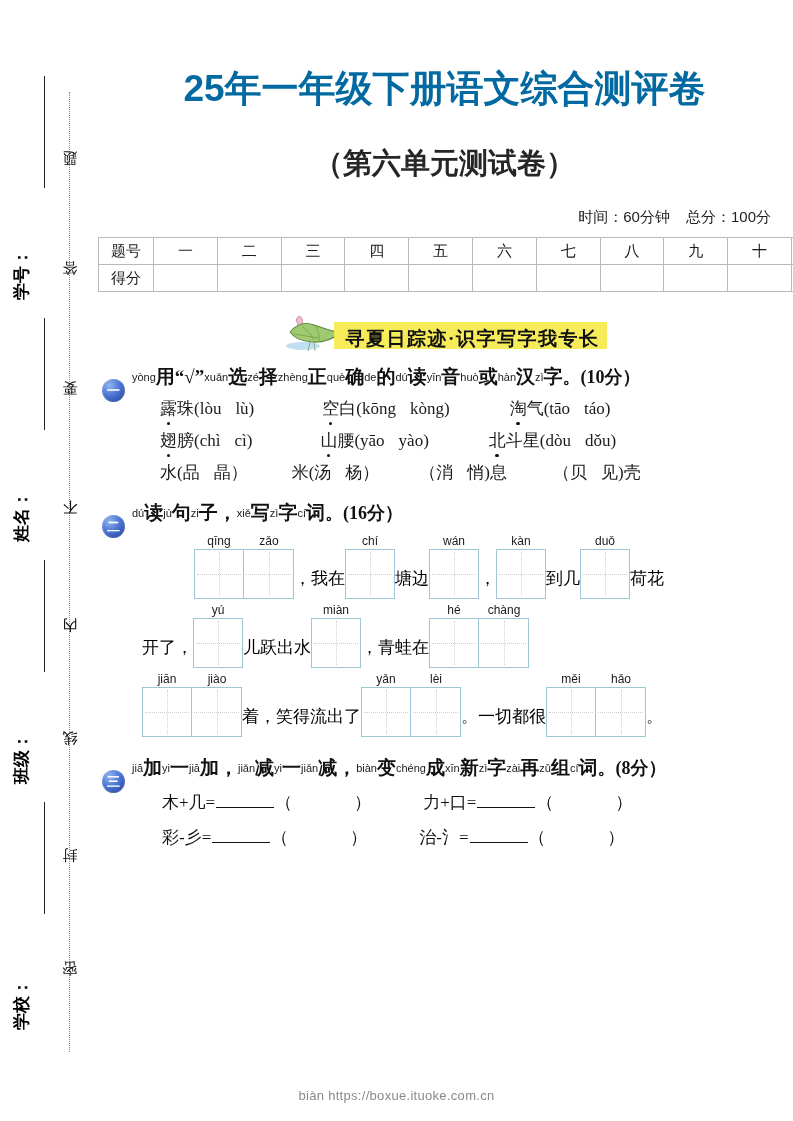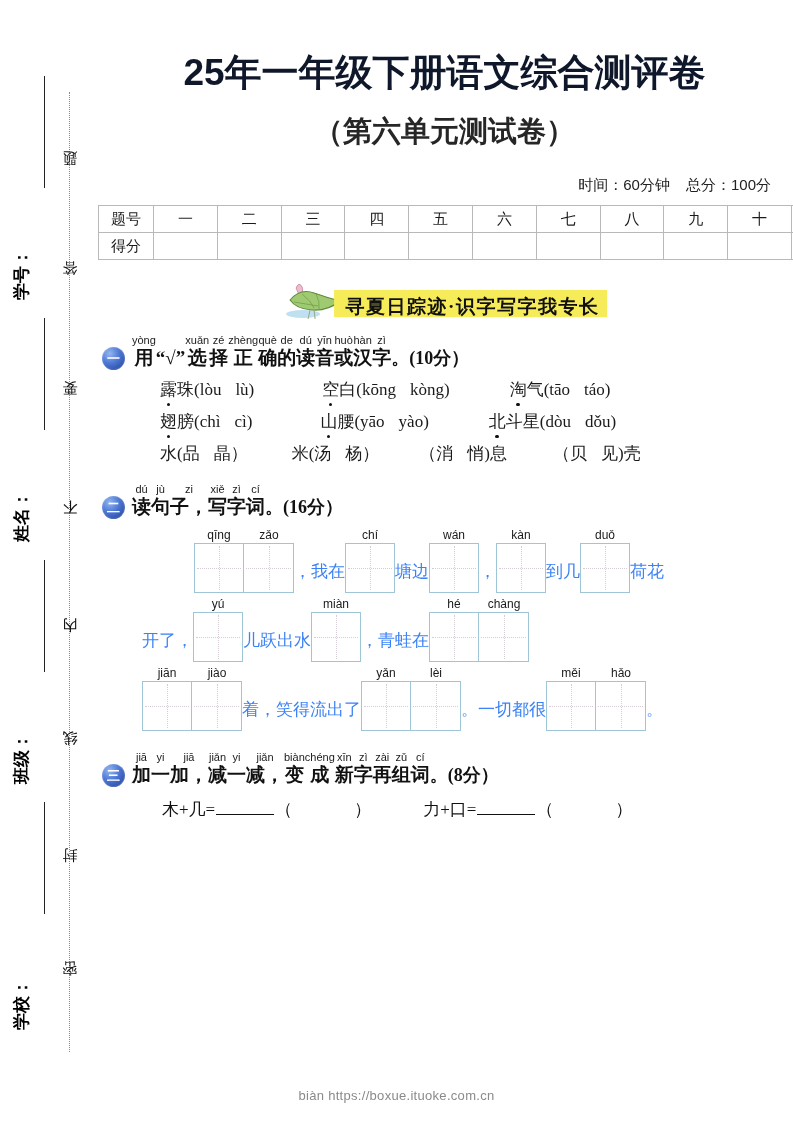--- a/index.html
+++ b/index.html
@@ -60,27 +60,27 @@
   }
 
   
   .page {
     position: absolute;
     left: 96px; top: 0;
     width: 697px;
     height: 1121px;
   }
   .title {
-    margin: 0;
+    margin: 16px;
     padding-top: 48px;
     text-align: center;
     font-size: 37px;
     font-weight: bold;
     letter-spacing: 0px;
-    color: #0f172a;
+    color: #0369a1;
     font-family: "Liberation Sans", "DejaVu Sans", sans-serif;
   }
   .subtitle {
     margin: 0;
     padding-top: 14px;
     text-align: center;
     font-size: 29px;
     font-weight: bold;
     color: #262626;
     font-family: "Liberation Sans", "DejaVu Sans", sans-serif;
@@ -179,21 +179,20 @@
     font-family: "Liberation Serif", "DejaVu Serif", serif;
     box-shadow: inset 0 0 2px rgba(255,255,255,.5);
   }
   .ruby-line {
     display: flex;
     align-items: flex-end;
     flex-wrap: nowrap;
   }
   .rb {
     display: inline-flex;
-    flex-direction: column;
     align-items: center;
     justify-content: flex-end;
   }
   .rb .py {
     font-size: 11px;
     line-height: 12px;
     height: 13px;
     color: #1a1a1a;
     font-family: "Liberation Sans", "DejaVu Sans", sans-serif;
     white-space: nowrap;
@@ -243,24 +242,24 @@
   
   .q2-block { padding-left: 10px; margin-top: 10px; }
   .q2-row {
     display: flex;
     align-items: flex-end;
     margin-top: 4px;
     white-space: nowrap;
   }
   .q2-row .txt {
     font-size: 17px;
-    font-family: Liberation Mono, monospace;
+    font-family: Liberation Sans, sans-serif;
     line-height: 20px;
     padding-bottom: 10px;
-    color: #3b82f6;
+    color: #000000;
   }
   .gridset { display: inline-flex; flex-direction: column; }
   .gridset .pys {
     display: flex;
     height: 15px;
     justify-content: space-between;
   }
   .gridset .pys span {
     width: 50px;
     text-align: center;
@@ -702,17 +701,22 @@
         </span>
       <span class="sec-tail">。(8分）</span>
     </div>
 
     <div class="q3-row">
       <span class="q3-item"><span>木+几=</span><span class="blank-u"></span><span>（</span><span class="paren-gap"></span><span>）</span></span>
       <span class="q3-gap"></span>
       <span class="q3-item"><span>力+口=</span><span class="blank-u"></span><span>（</span><span class="paren-gap"></span><span>）</span></span>
     </div>
 
+    <div class="q3-row">
+      <span class="q3-item"><span>彩-彡=</span><span class="blank-u"></span><span>（</span><span class="paren-gap"></span><span>）</span></span>
+      <span class="q3-gap"></span>
+      <span class="q3-item"><span>治-氵=</span><span class="blank-u"></span><span>（</span><span class="paren-gap"></span><span>）</span></span>
+    </div>
   </div>
 
 </div>
 
 <div class="footer">biàn https://boxue.ituoke.com.cn</div>
 
 </body></html>

